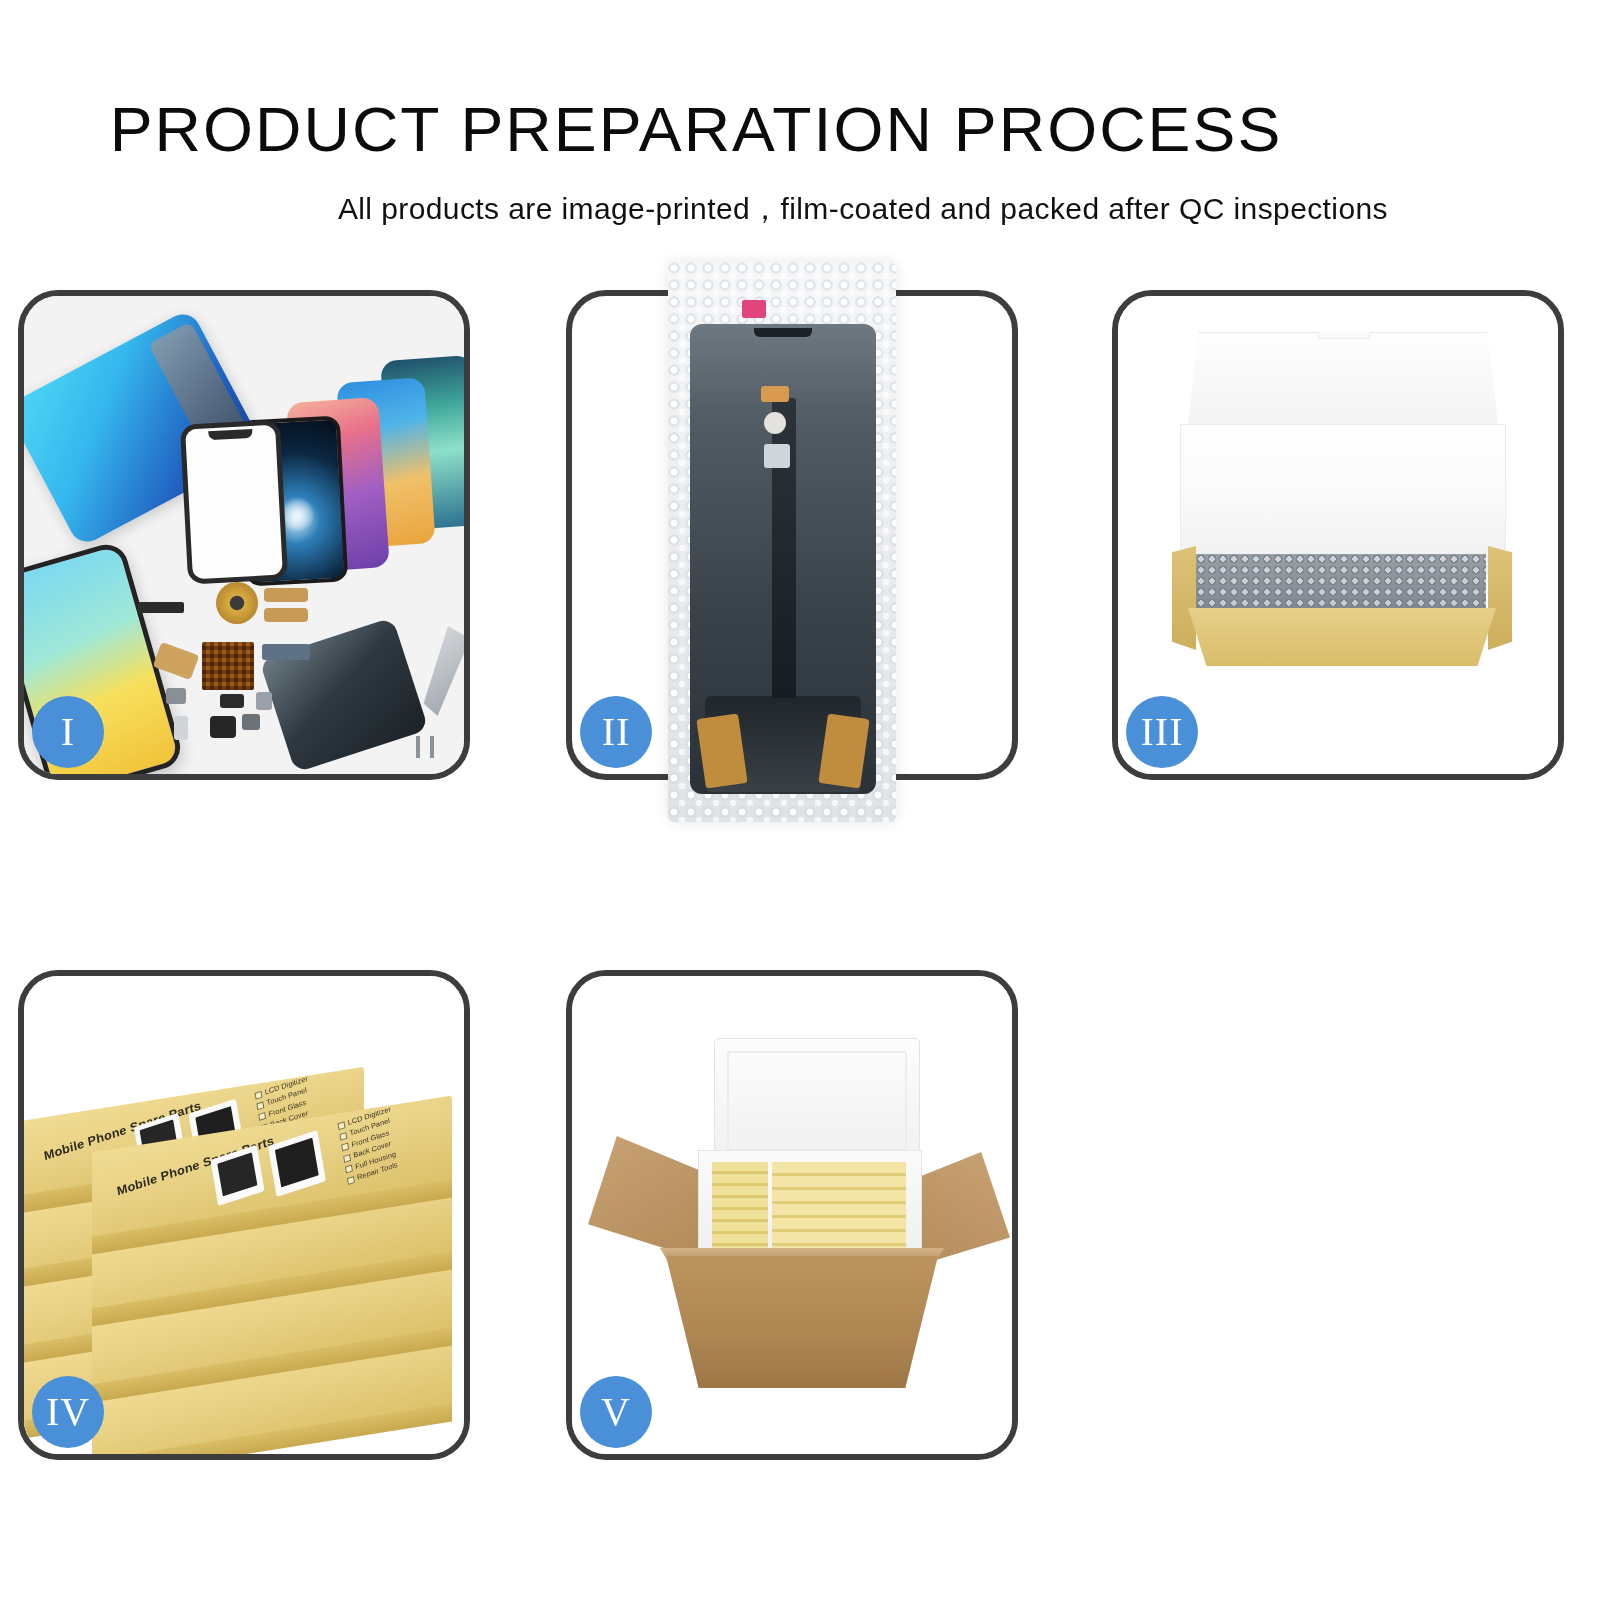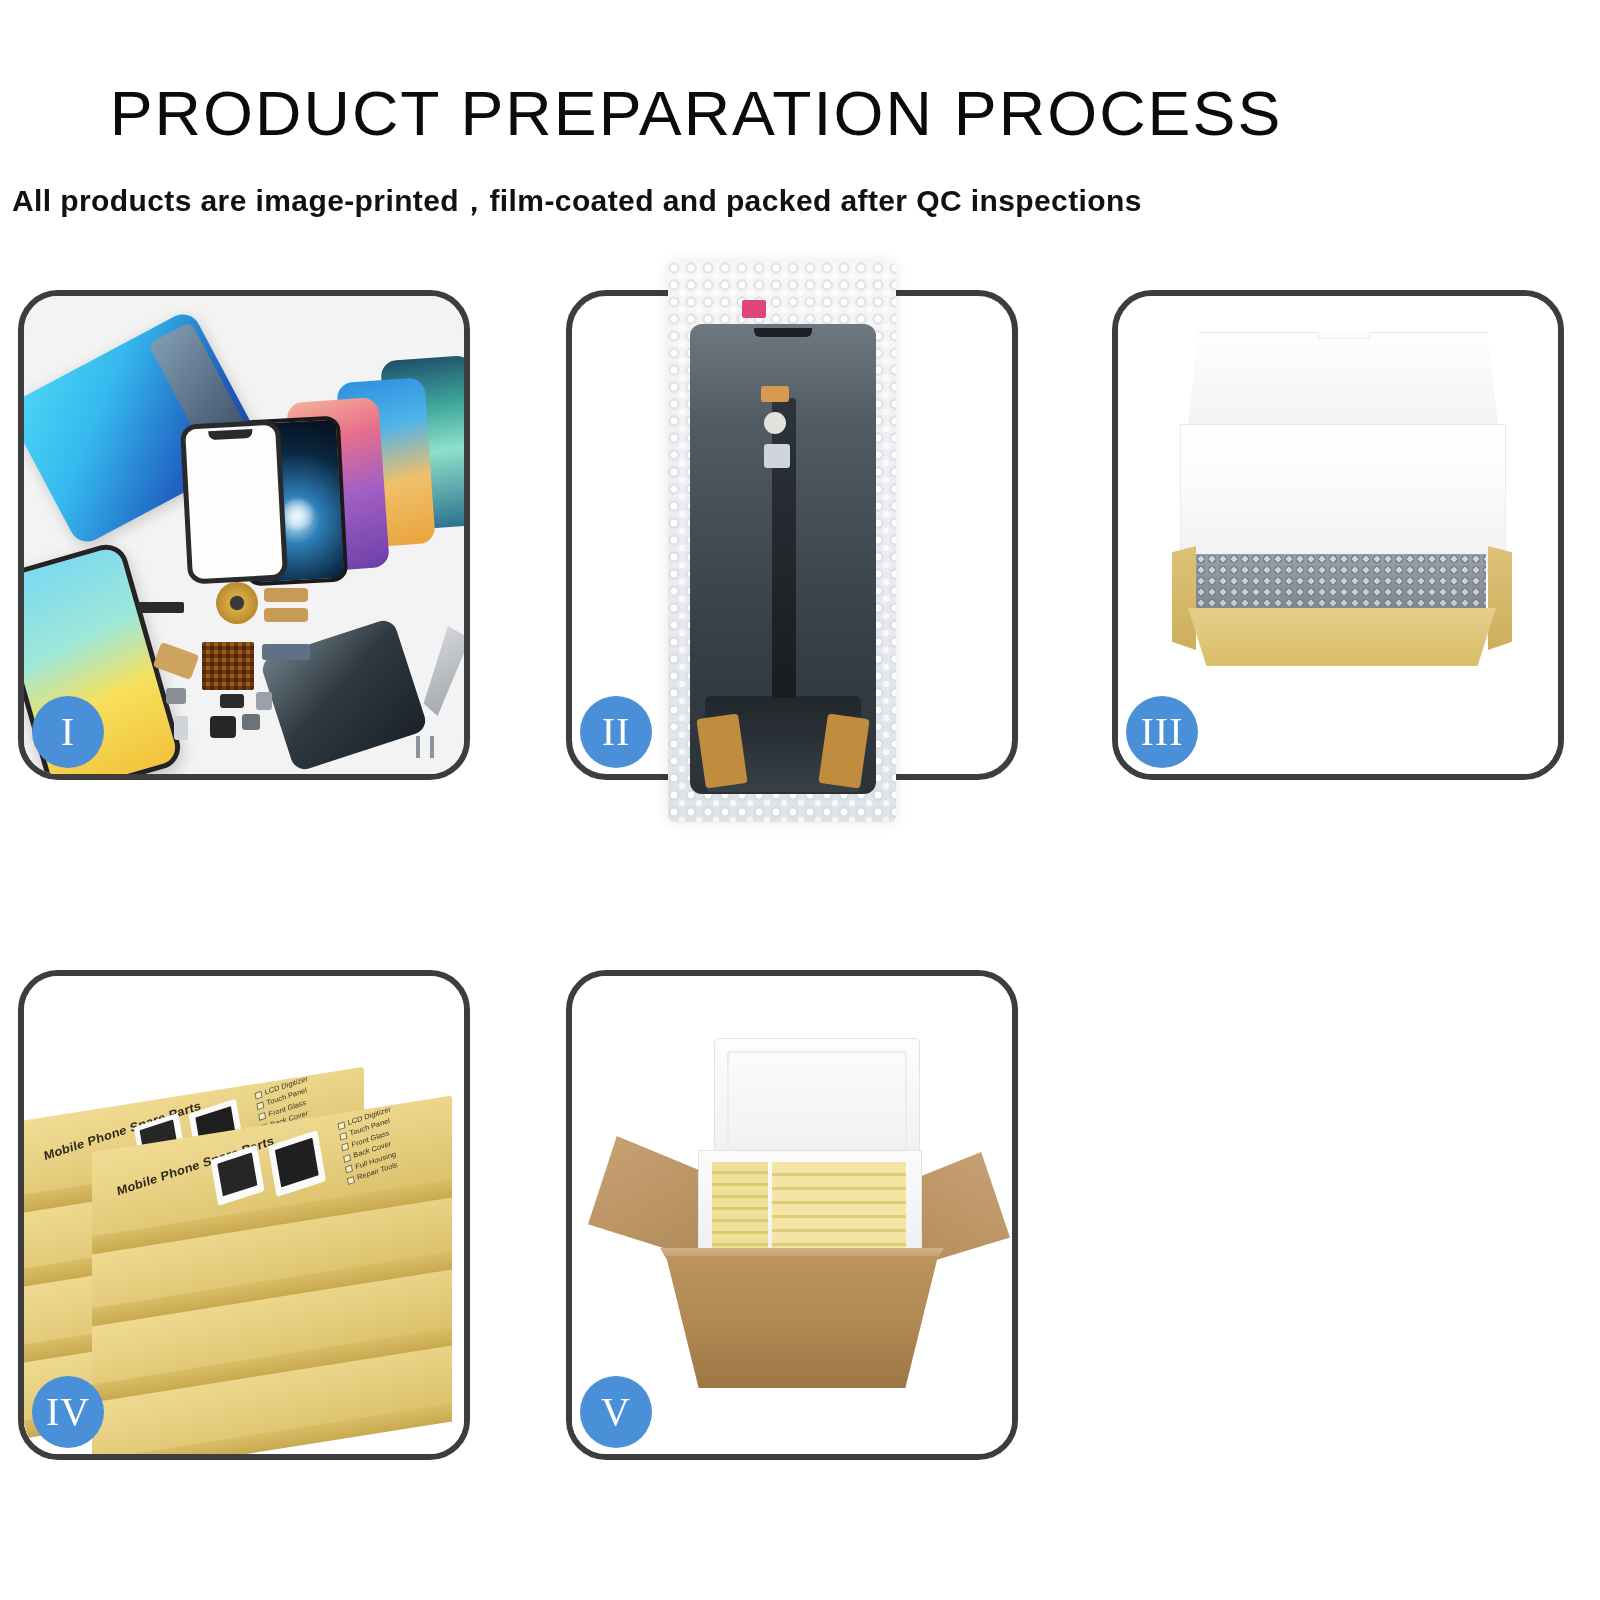--- a/index.html
+++ b/index.html
@@ -5,38 +5,38 @@
   html,body{margin:0;padding:0;}
   body{
     width:1600px;height:1600px;
     background:#ffffff;
     font-family:"Liberation Sans","DejaVu Sans",sans-serif;
     overflow:hidden;
     position:relative;
   }
 
   
-  .header{ position:absolute; left:0; top:0; width:1392px; }
+  .header{ position:absolute; left:0; top:16px; width:1392px; }
   .title{
     text-align:center;
     font-size:63px;
     font-weight:400;
     letter-spacing:2px;
     color:#0b0b0b;
     margin:0;
     padding-top:82px;
     line-height:1.0;
     transform:scaleX(1.02);
   }
   .subtitle{
-    text-align:left;
+    text-align:right;
     font-size:30px;
-    font-weight:700;
+    font-weight:400;
     color:#111111;
-    margin:12px;
+    margin:4px;
     padding-top:24px;
     letter-spacing:0.4px;
     white-space:nowrap;
   }
 
   
   .grid{
     position:absolute;
     left:0; top:290px;
     width:1600px; height:1170px;

